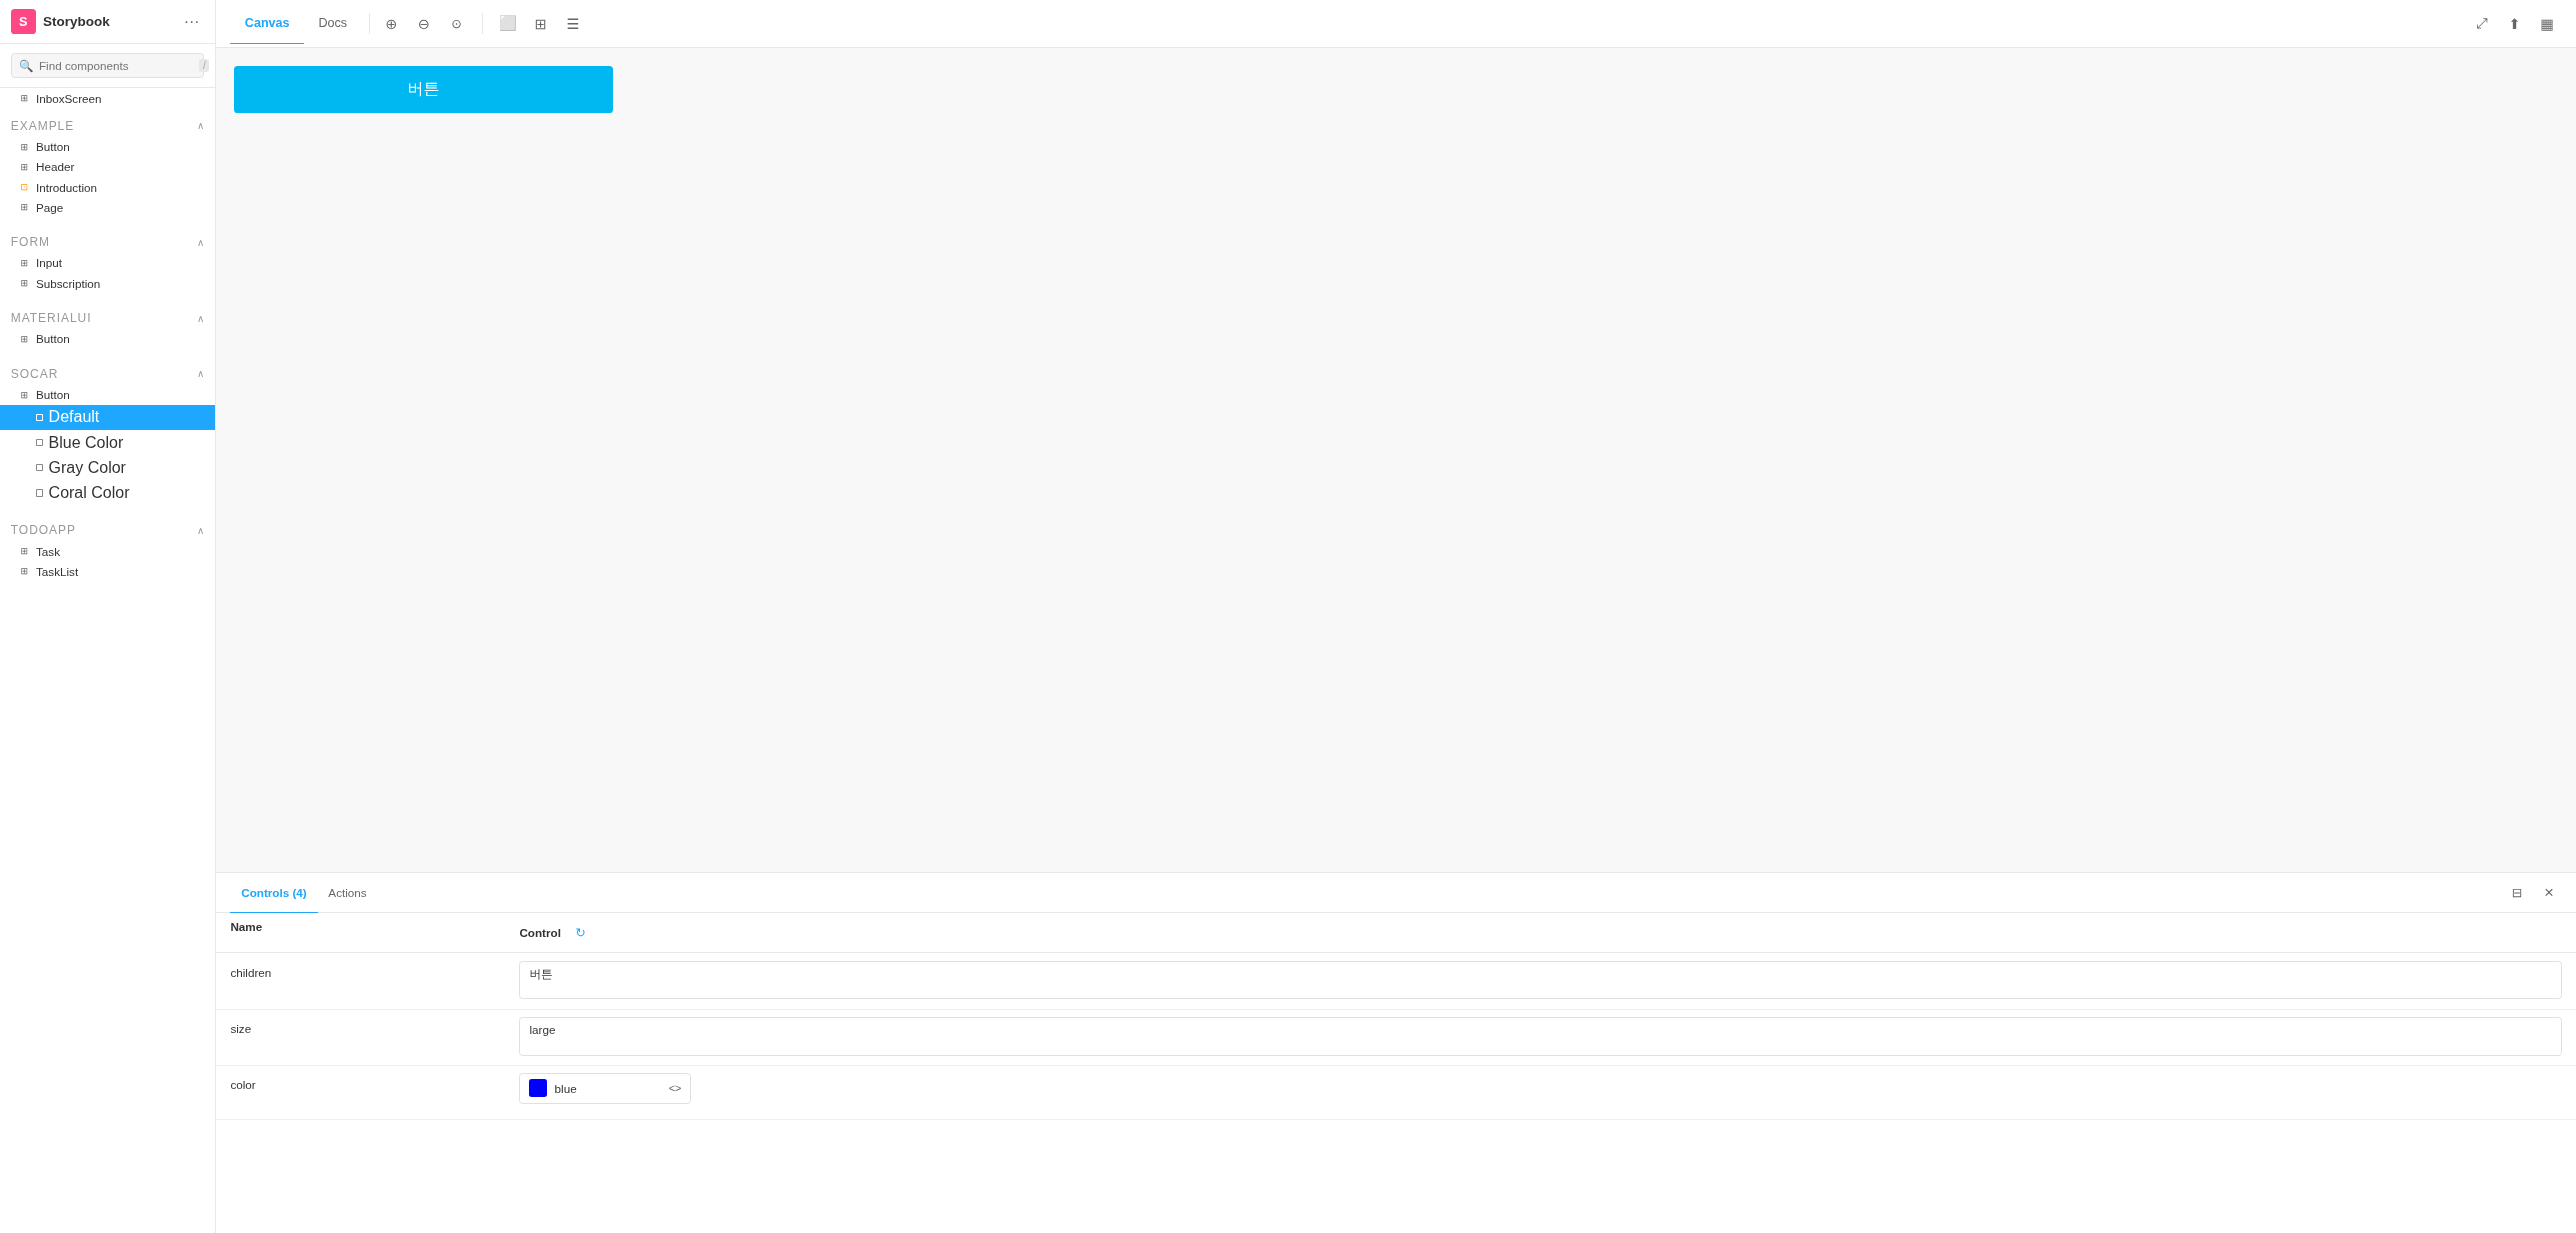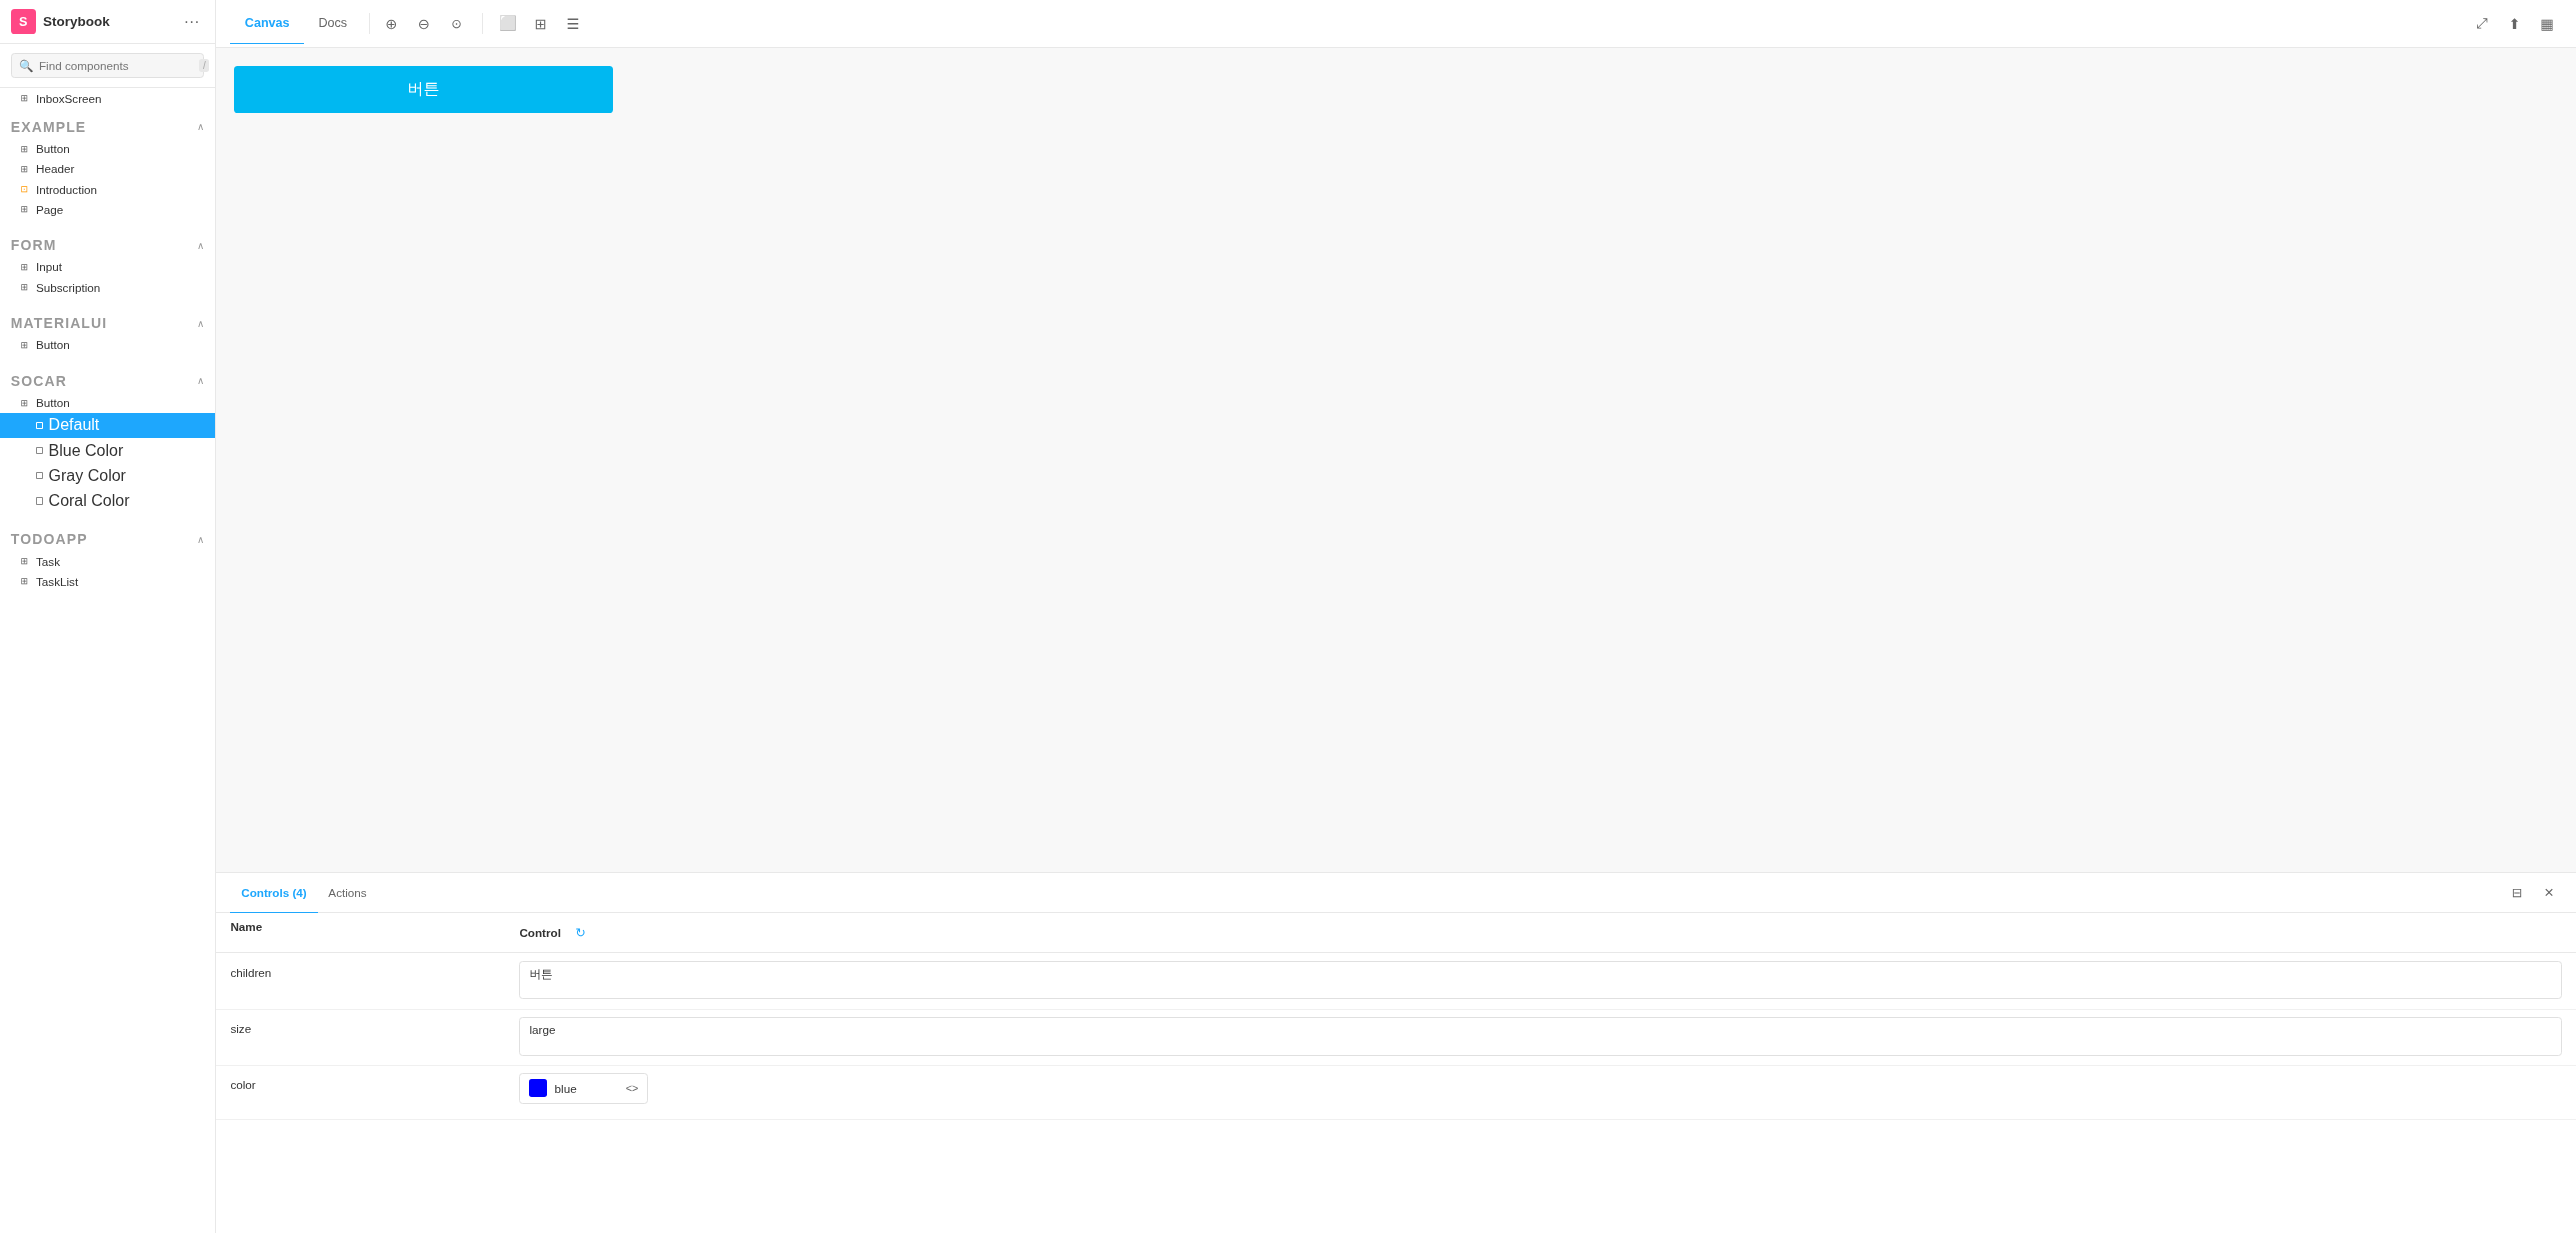--- a/index.html
+++ b/index.html
@@ -102,22 +102,22 @@
 
     .section-header {
       display: flex;
       align-items: center;
       justify-content: space-between;
       padding: 3.6px 10.8px 3.6px 10.8px;
       cursor: pointer;
     }
 
     .section-title {
-      font-size: 14px;
-      font-weight: 700;
+      font-size: 12px;
+      font-weight: 400;
       letter-spacing: 0.08em;
       color: #999;
       text-transform: uppercase;
     }
 
     .section-chevron {
       color: #999;
       font-size: 10px;
     }
 
@@ -369,21 +369,21 @@
       color: #333;
     }
 
     .color-control {
       display: flex;
       align-items: center;
       gap: 7.2px;
       border: 0.9px solid #e0e0e0;
       border-radius: 3.6px;
       padding: 5.4px 9px;
-      width: 129px;
+      width: 172px;
     }
 
     .color-swatch {
       width: 18px;
       height: 18px;
       border-radius: 2.7px;
       background: #0000ff;
     }
 
     .color-text {

